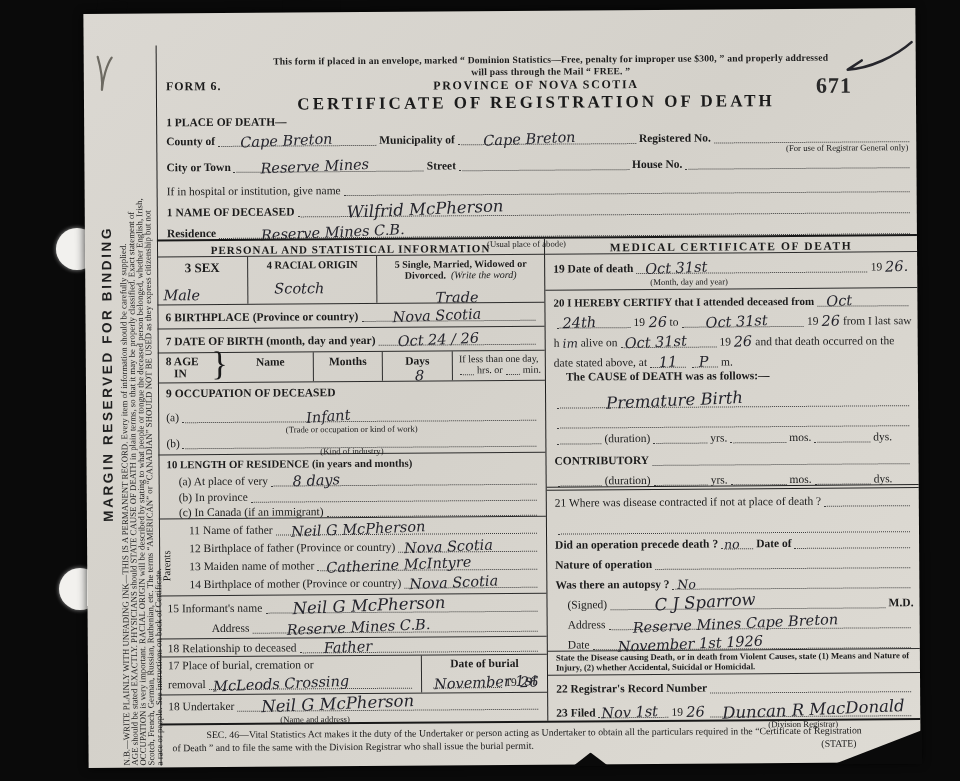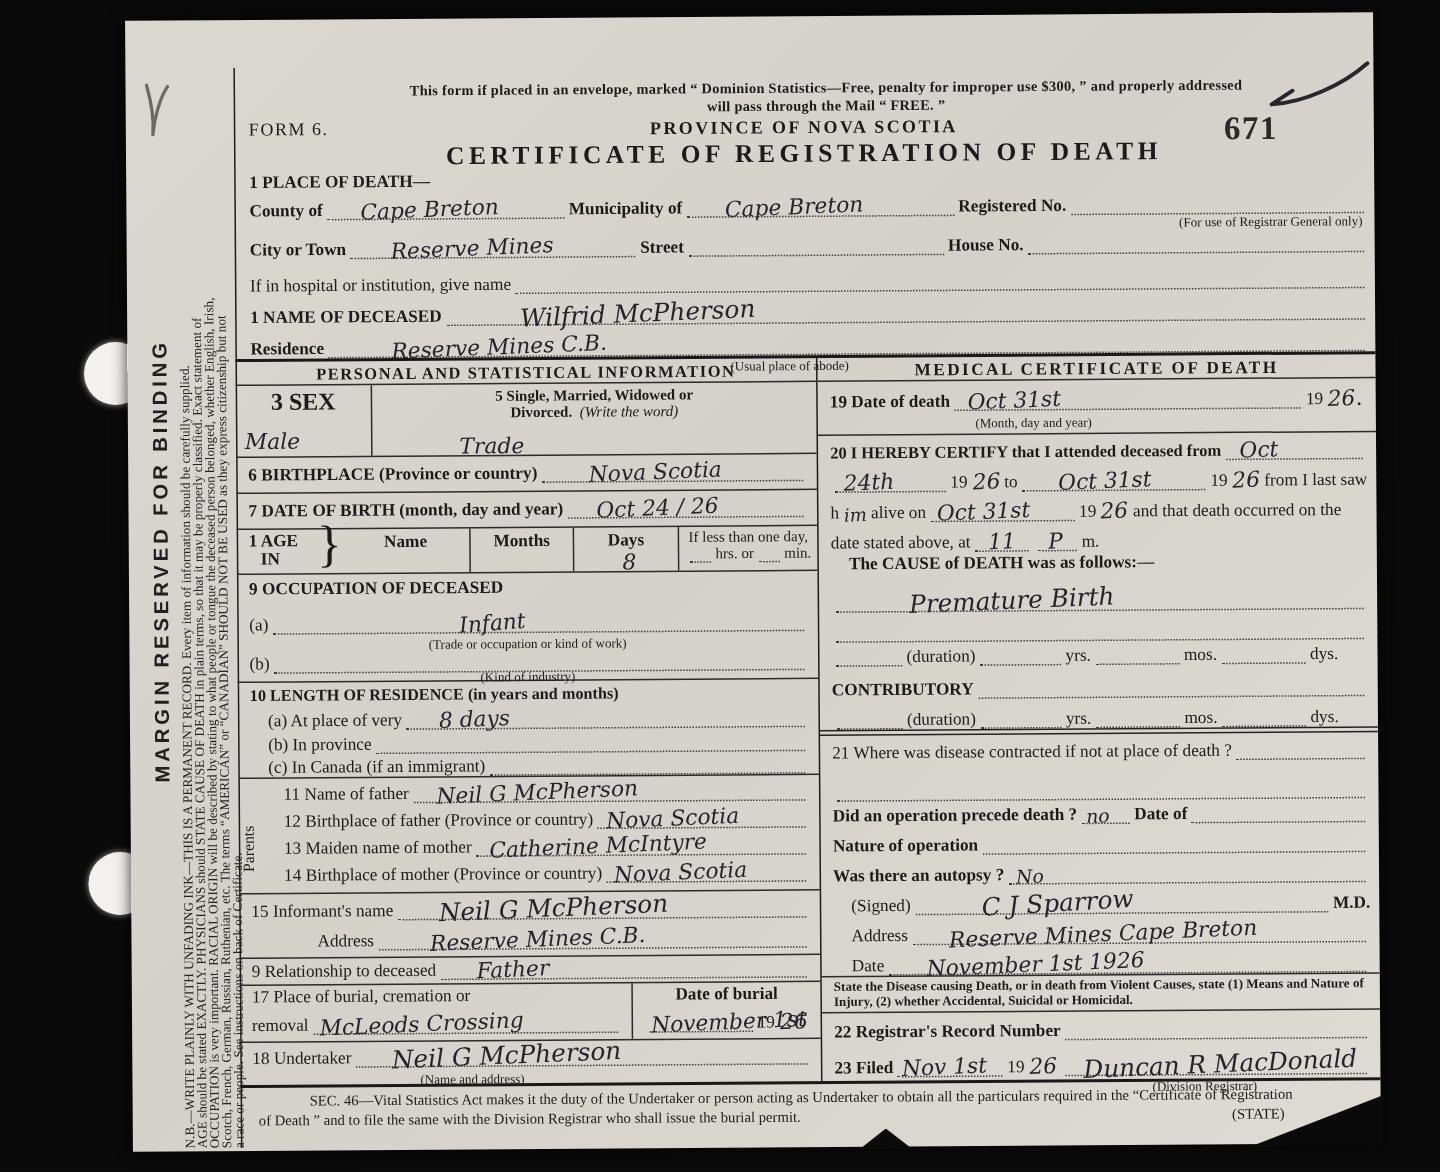--- a/index.html
+++ b/index.html
@@ -40,21 +40,21 @@
 
   .form { position:absolute; left:72px; top:0; width:760px; height:754px; font-size:11.5px; }
 
   .center { text-align:center; }
   .b { font-weight:bold; }
   .i { font-style:italic; }
   .sm { font-size:8.7px; }
   .note-line { position:absolute; width:100%; font-weight:bold; font-size:9.6px; letter-spacing:.2px; }
   .title { position:absolute; width:100%; font-weight:bold; font-size:17px; letter-spacing:3px; }
   .province { position:absolute; width:100%; font-weight:bold; font-size:12px; letter-spacing:1.6px; }
-  .formno { position:absolute; left:10px; top:66px; font-weight:normal; font-size:12px; letter-spacing:1px; }
+  .formno { position:absolute; left:10px; top:66px; font-weight:bold; font-size:12px; letter-spacing:1px; }
   .stamp { position:absolute; left:660px; top:64px; font-weight:bold; font-size:22px; letter-spacing:1px; color:#2a2a2a; }
 
   .row { position:absolute; left:10px; right:4px; display:flex; align-items:flex-end; }
   .lbl { white-space:nowrap; }
   .fill { flex:1; border-bottom:1.3px dotted #3d3d3d; position:relative; height:14px; margin:0 3px; min-width:14px; }
   .fillw { border-bottom:1.3px dotted #3d3d3d; position:relative; height:14px; margin:0 3px; }
   .hw { font-family:"DejaVu Serif",serif; font-style:italic; color:#24242c; white-space:nowrap;
         font-size:14.5px; line-height:1; }
   .fill > .hw, .fillw > .hw { position:absolute; bottom:-2px; left:14%; transform:rotate(-2deg); }
   .hwi { display:inline-block; transform:rotate(-2deg); margin:0 3px -1px 3px; }
@@ -170,22 +170,26 @@
       </div>
       <div class="sm" style="position:absolute; left:330px; top:228px;">(Usual place of abode)</div>
 
       <div class="cols">
 
         <div class="colL">
           <div class="blk headcell solid-b" style="top:0; height:16px;">PERSONAL AND STATISTICAL INFORMATION</div>
 
           <div class="blk tri solid-b" style="top:16px; height:48px;">
             <div class="cell" style="width:90px;">
-              <div class="center b" style="font-size:16px;">3 SEX</div>
+              <div class="center b" style="font-size:13px;">3 SEX</div>
               <span class="hw" style="position:absolute; left:6px; bottom:2px;">Male</span>
+            </div>
+            <div class="cell" style="width:129px;">
+              <div class="center b" style="font-size:10.5px;">4 RACIAL ORIGIN</div>
+              <span class="hw" style="position:absolute; left:26px; bottom:8px;">Scotch</span>
             </div>
             <div class="cell" style="flex:1;">
               <div class="center b" style="font-size:10px;">5 Single, Married, Widowed or</div>
               <div class="center" style="font-size:10px;"><span class="b">Divorced.</span>&nbsp;&nbsp;<span class="i">(Write the word)</span></div>
               <span class="hw" style="position:absolute; left:58px; bottom:-2px;">Trade</span>
             </div>
           </div>
 
           <div class="blk solid-b" style="top:64px; height:24px;">
             <div class="arow" style="top:4px;">
@@ -200,21 +204,21 @@
             <div class="arow" style="top:4px;">
               <span class="lbl b">7 DATE OF BIRTH (month, day and year)</span>
               <span class="fill">
                   <span class="hw" style="left:12%;">Oct 24 / 26</span>
                 </span>
             </div>
           </div>
 
           <div class="blk agewrap solid-b" style="top:112px; height:30px;">
             <div style="width:70px; position:relative; padding:2px 0 0 8px;">
-              <span class="b">1 AGE</span><br>
+              <span class="b">8 AGE</span><br>
               <span class="b" style="padding-left:8px;">IN</span>
               <span class="brace" style="position:absolute; right:0; top:-4px;">}</span>
             </div>
             <div class="acell" style="width:85px; border-left:none;">
               <div class="b" style="padding-top:3px;">Name</div>
             </div>
             <div class="acell" style="width:69px;">
               <div class="b" style="padding-top:3px;">Months</div>
             </div>
             <div class="acell" style="width:70px;">
@@ -308,21 +312,21 @@
             <div class="arow" style="top:24px; left:52px;">
               <span class="lbl">Address</span>
               <span class="fill">
                   <span class="hw" style="left:12%;">Reserve Mines   C.B.</span>
                 </span>
             </div>
           </div>
 
           <div class="blk solid-b" style="top:398px; height:18px;">
             <div class="arow" style="top:1px;">
-              <span class="lbl">9 Relationship to deceased</span>
+              <span class="lbl">18 Relationship to deceased</span>
               <span class="fill">
                   <span class="hw" style="left:10%;">Father</span>
                 </span>
             </div>
           </div>
 
           <div class="blk solid-b" style="top:416px; height:38px; display:flex;">
             <div style="width:262px; position:relative; border-right:1.2px solid #2b2b2b;">
               <div class="arow" style="top:2px;">
                   <span class="lbl">17 Place of burial, cremation or</span>

